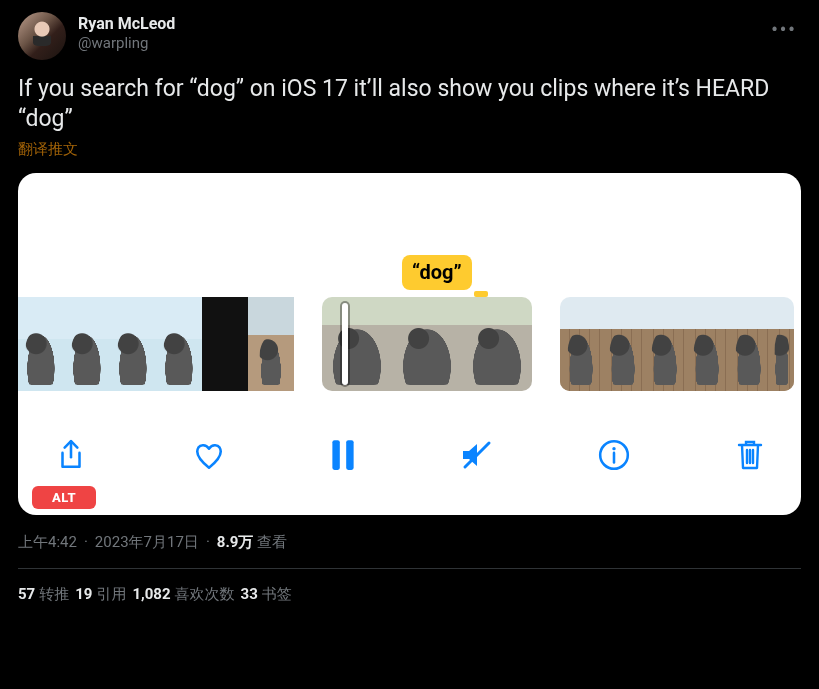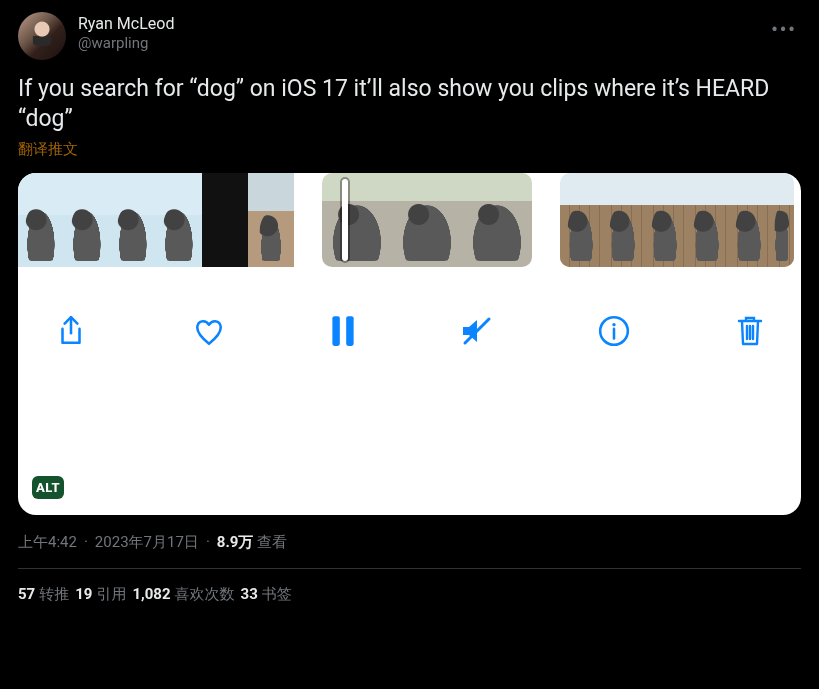--- a/index.html
+++ b/index.html
@@ -21,21 +21,21 @@
   .avatar::after{
     content:""; position:absolute; left:14px; top:8px; width:20px; height:26px;
     background: radial-gradient(circle at 50% 35%, #e8c9b6 0 7px, transparent 8px),
                 linear-gradient(#2a2a2a,#2a2a2a);
     background-repeat:no-repeat;
     background-size: 100% 100%, 18px 14px;
     background-position: 0 0, 1px 16px;
     border-radius: 8px 8px 6px 6px;
   }
   .names { line-height: 1.25; padding-top:2px;}
-  .display-name { font-weight: 400; font-size: 16px; color:#e7e9ea;}
+  .display-name { font-weight: 700; font-size: 16px; color:#e7e9ea;}
   .handle { color: #71767b; font-size: 15px; }
   .more-btn {
     position: absolute; right: 0; top: 0; color:#71767b; font-size: 18px;
     width: 34px; height:34px; display:flex; align-items:center; justify-content:center;
     border-radius: 50%; cursor:pointer; letter-spacing:2px; font-weight:700;
   }
   .tweet-text {
     font-size: 23px; line-height: 1.3; margin-top: 14px; color:#e7e9ea;
   }
   .translate-link { color:#a16207; font-size:15px; margin-top:6px; display:inline-block; cursor:pointer;}
@@ -83,22 +83,22 @@
   }
   .controls-row{
     height: 88px; display:flex; align-items:center; justify-content:space-between;
     padding: 0 36px; margin-top:20px;
   }
   .ctl { color:#0a84ff; display:flex; align-items:center; justify-content:center; cursor:pointer; }
   .ctl svg { width:34px; height:34px; }
   .ctl.pause svg { width:26px; height:34px; }
   .ctl.trash svg { width:30px; height:34px; }
   .alt-badge{
-    position:absolute; left:14px; bottom:16px; background:#14532d; color:#fff;
-    font-size:13px; font-weight:800; padding:4px 4px; border-radius:6px;
+    position:absolute; left:14px; bottom:6px; background:#ef4444; color:#fff;
+    font-size:13px; font-weight:800; padding:4px 20px; border-radius:6px;
     letter-spacing:0.5px;
   }
   .meta-row{
     margin-top:18px; color:#71767b; font-size:15px; display:flex; align-items:center; gap:4px;
   }
   .meta-row .dot{ padding:0 3px;}
   .meta-row .views b{ color:#e7e9ea; font-weight:700; }
   .divider{ height:1px; background:#2f3336; margin-top:16px; }
   .stats-row{
     margin-top:16px; display:flex; gap:6px; color:#71767b; font-size:15px;
@@ -119,20 +119,24 @@
   </div>
   <div class="more-btn">
     <span>•••</span>
   </div>
 </div>
 
 <div class="tweet-text">If you search for “dog” on iOS 17 it’ll also show you clips where it’s HEARD “dog”</div>
 <a class="translate-link">翻译推文</a>
 
 <div class="media-card">
+  <div class="media-top">
+    <div class="caption-tag">“dog”</div>
+    <div class="playhead-tick"></div>
+  </div>
 
   <div class="timeline-row">
     <div class="clip-group">
       <div class="thumb sky" style="width:46px">
           <div class="dog-blob"></div>
         </div>
       <div class="thumb sky" style="width:46px">
           <div class="dog-blob"></div>
         </div>
       <div class="thumb sky" style="width:46px">

